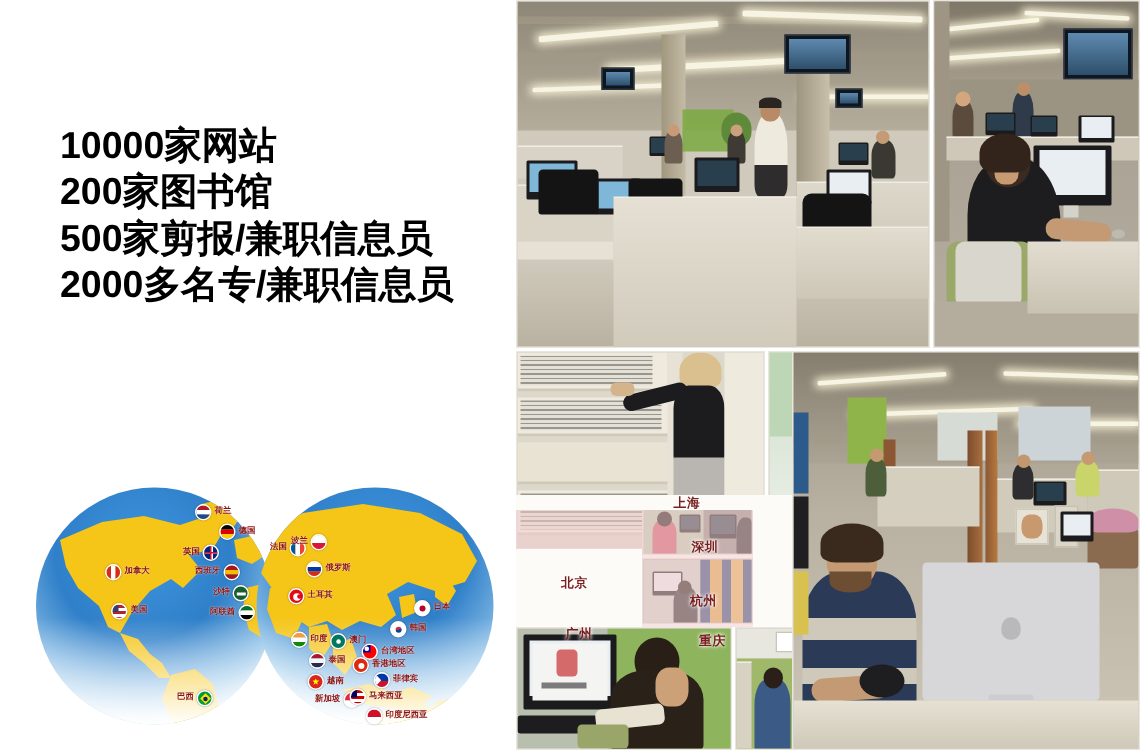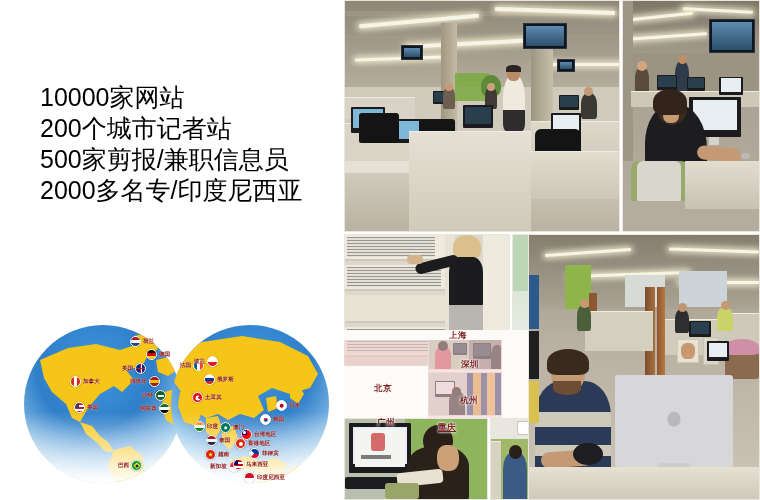--- a/index.html
+++ b/index.html
@@ -13,21 +13,21 @@
 
   
   .text-panel { position: absolute; left: 0; top: 0; width: 340px; height: 320px; }
   .headline {
     position: absolute; left: 40px; top: 23px;
     font-size: 29px; font-weight: 700; color: #000;
     letter-spacing: 1px; white-space: nowrap;
   }
   .bullet-list { position: absolute; left: 40px; top: 82px; }
   .bullet-line {
-    font-size: 25px; font-weight: 400; color: #000;
+    font-size: 25px; font-weight: 700; color: #000;
     line-height: 31px; white-space: nowrap; letter-spacing: 0px;
   }
 
   
   .globe-wrap { position: absolute; left: 22px; top: 322px; width: 318px; height: 175px; }
   .globe-svg { display:block; width: 318px; height: 175px; }
   .flag-layer { position: absolute; left: 0; top: 0; width: 318px; height: 175px; }
   .flag-item { position: absolute; display: flex; align-items: center; }
   .flag-dot {
     width: 11px; height: 11px; border-radius: 50%;
@@ -92,23 +92,23 @@
   .pink-wash { position:absolute; background:rgba(243,205,205,.55); }
 </style>
 </head>
 <body>
 
 <div class="slide">
 
   <div class="text-panel">
     <div class="bullet-list">
       <div class="bullet-line">10000家网站</div>
-      <div class="bullet-line">200个城市记者站</div>
+      <div class="bullet-line">200家图书馆</div>
       <div class="bullet-line">500家剪报/兼职信息员</div>
-      <div class="bullet-line">2000多名专/印度尼西亚</div>
+      <div class="bullet-line">2000多名专/兼职信息员</div>
     </div>
   </div>
 
   <div class="globe-wrap">
     <svg class="globe-svg" viewBox="0 0 318 175">
       <defs>
         <radialGradient id="oceanL" cx="45%" cy="28%" r="82%">
           <stop offset="0%" stop-color="#3e96dd"></stop>
           <stop offset="45%" stop-color="#2f7fc9"></stop>
           <stop offset="78%" stop-color="#8fc2e8"></stop>
@@ -675,18 +675,18 @@
 
     <div class="white-band" style="left:0; top:330px; width:184px; height:10px;"></div>
     <div class="pink-wash" style="left:0; top:340px; width:184px; height:78px;"></div>
     <div class="white-band" style="left:0; top:366px; width:84px; height:52px;"></div>
     <div class="white-band" style="left:158px; top:332px; width:26px; height:86px;"></div>
 
     <div class="city-label" style="left:105px; top:330px;">上海</div>
     <div class="city-label" style="left:117px; top:359px;">深圳</div>
     <div class="city-label" style="left:116px; top:395px;">杭州</div>
     <div class="city-label" style="left:30px;  top:383px;">北京</div>
-    <div class="city-label" style="left:94px; top:422px;text-decoration:underline;">重庆</div>
+    <div class="city-label" style="left:122px; top:422px;">重庆</div>
     <div class="city-label" style="left:33px;  top:417px;">广州</div>
 
   </div>
 
 </div>
 
 </body></html>

